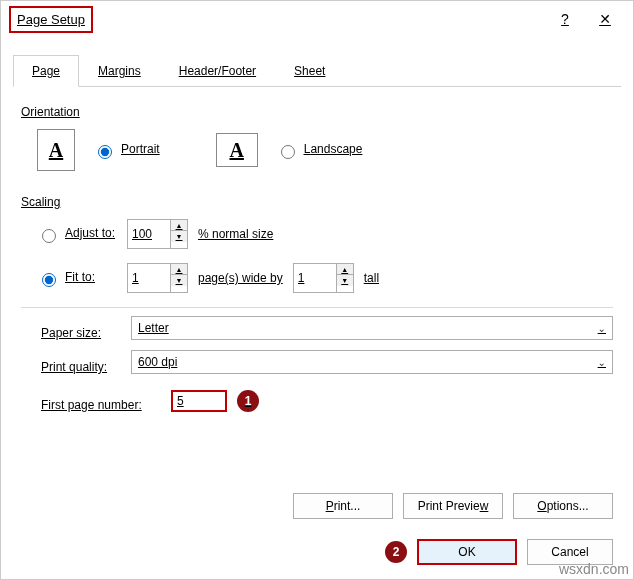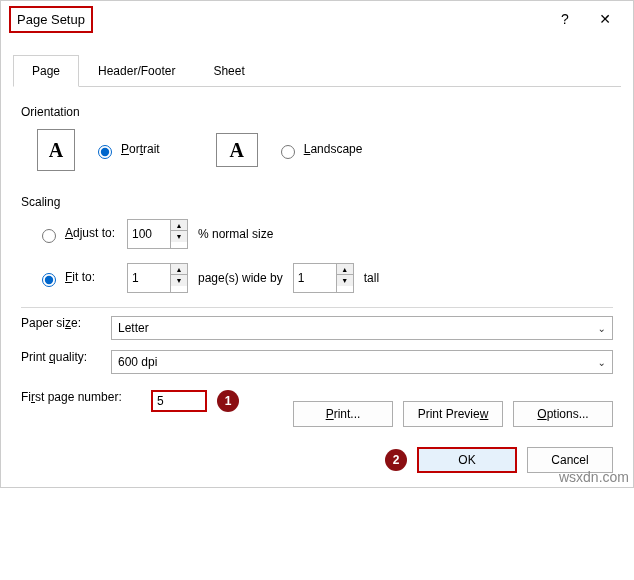--- a/index.html
+++ b/index.html
@@ -1,17 +1,17 @@
 <!DOCTYPE html>
 <html><head>
   <meta charset="utf-8">
   <style>
     * { box-sizing: border-box; font-family: "Segoe UI", Tahoma, sans-serif; font-size: 12px; }
     body { margin: 0; padding: 0; background: #fff; }
-    .dialog { width: 634px; height: 488px; background: #fff; position: relative; border: 1px solid #ccc; }
+    .dialog { width: 634px; height: 580px; background: #fff; position: relative; border: 1px solid #ccc; text-decoration: underline; }
     .titlebar { height: 36px; display: flex; align-items: center; padding: 0 8px; }
     .titlebar .title { font-size: 13px; }
     .titlebar .title-highlight { border: 2px solid #c00000; padding: 4px 6px; display: inline-block; }
     .titlebar .spacer { flex: 1; }
     .titlebar .btn { width: 40px; height: 30px; display: flex; align-items: center; justify-content: center; font-size: 14px; cursor: pointer; }
     .tabs { margin: 6px 12px 0 12px; display: flex; border-bottom: 1px solid #d0d0d0; }
     .tab { padding: 8px 18px; cursor: pointer; border: 1px solid transparent; position: relative; top: 1px; margin-top: 11px; }
     .tab.active { background: #fff; border: 1px solid #d0d0d0; border-bottom: 1px solid #fff; }
     .content { padding: 14px 20px; }
     .section-title { margin: 4px 0 10px 0; }
@@ -20,21 +20,21 @@
     .page-icon.landscape { width: 42px; height: 34px; }
     .radio-wrap { display: flex; align-items: flex-start; gap: 6px; cursor: pointer; }
     .radio-wrap input { accent-color: #0066cc; width: 14px; height: 14px; }
     .scaling-row { display: flex; align-items: center; gap: 10px; margin-left: 16px; margin-bottom: 14px; }
     .spinner { display: flex; align-items: stretch; }
     .spinner input { width: 44px; height: 22px; border: 1px solid #adadad; padding: 14px 4px; text-align: left; }
     .spinner .spin-btns { display: flex; flex-direction: column; border: 1px solid #adadad; border-left: none; }
     .spinner .spin-btns div { width: 16px; height: 11px; display: flex; align-items: center; justify-content: center; font-size: 7px; cursor: pointer; background: #f0f0f0; }
     .spinner .spin-btns div:first-child { border-bottom: 1px solid #adadad; }
     hr { border: none; border-top: 1px solid #d8d8d8; margin: 8px 0; }
-    .form-row { display: flex; align-items: flex-start; margin-bottom: 10px; }
+    .form-row { display: flex; align-items: flex-end; margin-bottom: 10px; margin-left: 20px; }
     .form-label { width: 90px; }
     .form-label.wide { width: 130px; }
     .dropdown { flex: 1; height: 24px; border: 1px solid #adadad; padding: 2px 6px; display: flex; align-items: center; justify-content: space-between; cursor: pointer; background: #fff; }
     .dropdown .chev { font-size: 10px; color: #333; }
     .text-input { width: 56px; height: 22px; border: 1px solid #adadad; padding: 2px 4px; }
     .highlight-red { border: 2px solid #c00000 !important; }
     .badge { width: 22px; height: 22px; border-radius: 50%; background: #8b0e12; color: #fff; display: flex; align-items: center; justify-content: center; font-size: 12px; font-weight: 600; }
     .button-row { position: absolute; bottom: 60px; right: 20px; display: flex; gap: 10px; }
     .button-row2 { position: absolute; bottom: 14px; right: 20px; display: flex; align-items: center; gap: 10px; }
     .win-button { min-width: 100px; height: 26px; border: 1px solid #adadad; background: #fdfdfd; display: flex; align-items: center; justify-content: center; cursor: pointer; padding: 0 12px; }
@@ -49,20 +49,21 @@
 
   <div class="titlebar">
     <span class="title title-highlight">Page Setup</span>
     <span class="spacer"></span>
     <div class="btn">?</div>
     <div class="btn">✕</div>
   </div>
 
   <div class="tabs">
     <div class="tab active">Page</div>
+    <div class="tab">Margins</div>
     <div class="tab">Header/Footer</div>
     <div class="tab">Sheet</div>
   </div>
 
   <div class="content">
 
     <div class="section-title">Orientation</div>
     <div class="orientation-row">
       <div class="page-icon">A</div>
       <label class="radio-wrap">

